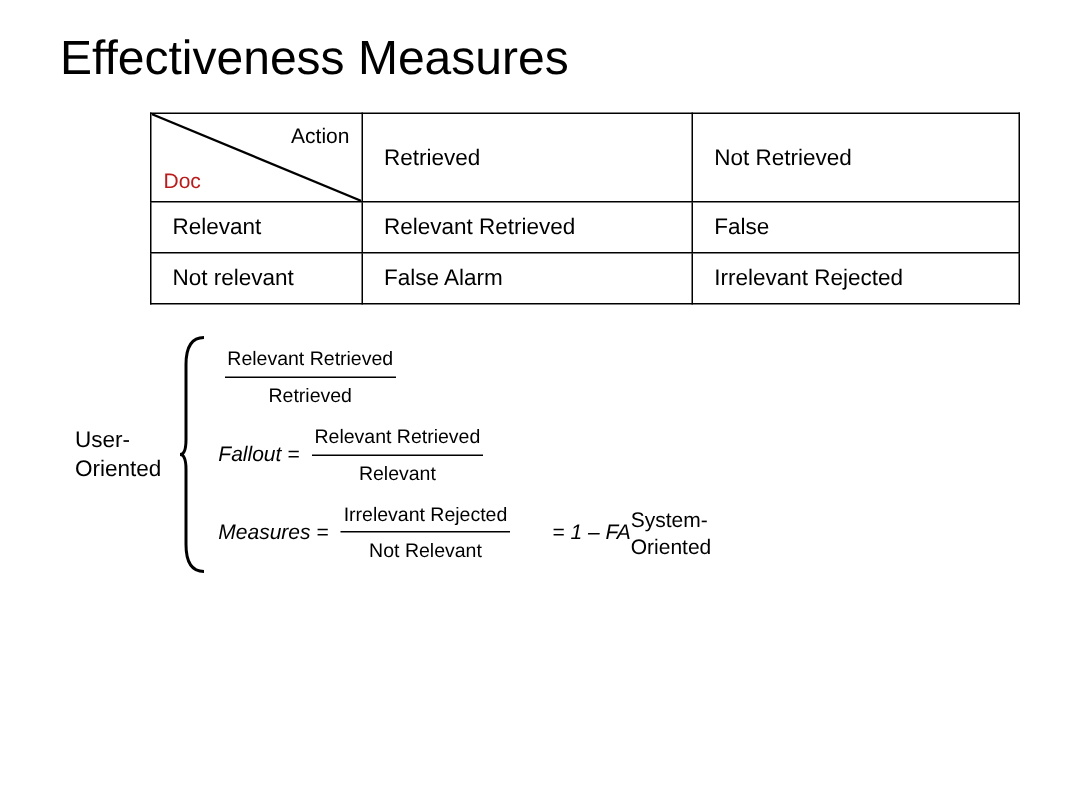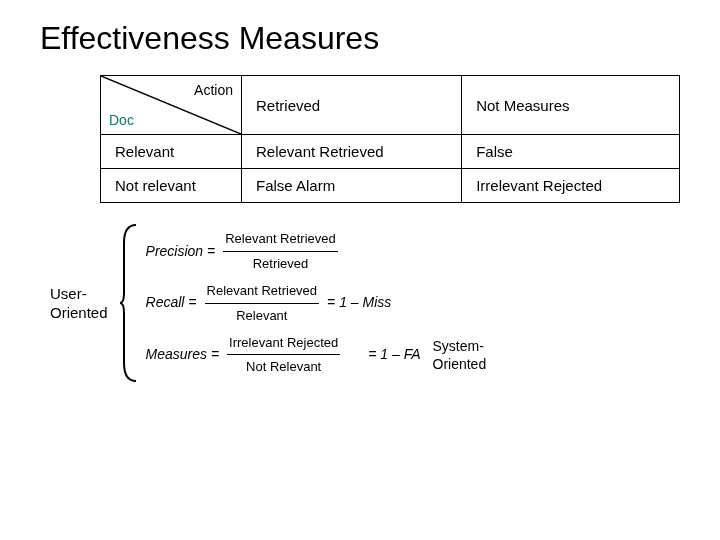--- a/index.html
+++ b/index.html
@@ -62,21 +62,21 @@
       top: 6px;
       right: 8px;
       font-size: 14px;
       color: #000;
     }
     .diagonal-label-doc {
       position: absolute;
       bottom: 6px;
       left: 8px;
       font-size: 14px;
-      color: #0f766e;
+      color: #b91c1c;
     }
 
     .bottom-section {
       display: flex;
       flex-direction: row;
       align-items: center;
       margin-left: 10px;
       gap: 0;
     }
     .user-oriented-label {
@@ -113,21 +113,21 @@
       padding: 0 2px;
       font-size: 13px;
     }
     .frac-den {
       padding: 0 2px;
       font-size: 13px;
     }
     .system-oriented {
       font-size: 14px;
       color: #000;
-      margin-left: 12px;
+      margin-left: 0;
       line-height: 1.3;
       align-self: flex-end;
       padding-bottom: 10px;
     }
     .formula-row {
       display: flex;
       align-items: center;
       gap: 4px;
       font-size: 14px;
       line-height: 1.8;
@@ -146,21 +146,21 @@
           <td class="diagonal-cell">
             <div class="diagonal-cell-inner">
               <svg class="diagonal-line" viewBox="0 0 140 58" preserveAspectRatio="none">
                 <line x1="0" y1="0" x2="140" y2="58" stroke="#000" stroke-width="1.5"></line>
               </svg>
               <span class="diagonal-label-action">Action</span>
               <span class="diagonal-label-doc">Doc</span>
             </div>
           </td>
           <td>Retrieved</td>
-          <td>Not Measures</td>
+          <td>Not Retrieved</td>
         </tr>
         <tr>
           <td>Relevant</td>
           <td>Relevant Retrieved</td>
           <td>False</td>
         </tr>
         <tr>
           <td>Not relevant</td>
           <td>False Alarm</td>
           <td>Irrelevant Rejected</td>
@@ -177,34 +177,32 @@
 
     <div class="left-bracket">
       <svg width="22" height="160" viewBox="0 0 22 160">
         <path d="M18,2 Q6,2 6,20 L6,70 Q6,80 2,80 Q6,80 6,90 L6,140 Q6,158 18,158" fill="none" stroke="#000" stroke-width="2"></path>
       </svg>
     </div>
 
     <div class="formulas-block">
 
       <div class="formula-row">
-        <span style="font-style:italic;">Precision =</span>
         <span class="formula-frac">
           <span class="frac-num">Relevant Retrieved</span>
           <span class="frac-den">Retrieved</span>
         </span>
       </div>
 
       <div class="formula-row">
-        <span style="font-style:italic;">Recall =</span>
+        <span style="font-style:italic;">Fallout =</span>
         <span class="formula-frac">
           <span class="frac-num">Relevant Retrieved</span>
           <span class="frac-den">Relevant</span>
         </span>
-        <span style="font-style:italic;">= 1 – Miss</span>
       </div>
 
       <div class="formula-row">
         <span style="font-style:italic;">Measures =</span>
         <span class="formula-frac">
           <span class="frac-num">Irrelevant Rejected</span>
           <span class="frac-den">Not Relevant</span>
         </span>
         <span style="font-style:italic;margin-left:20px;">= 1 – FA</span>
       </div>

